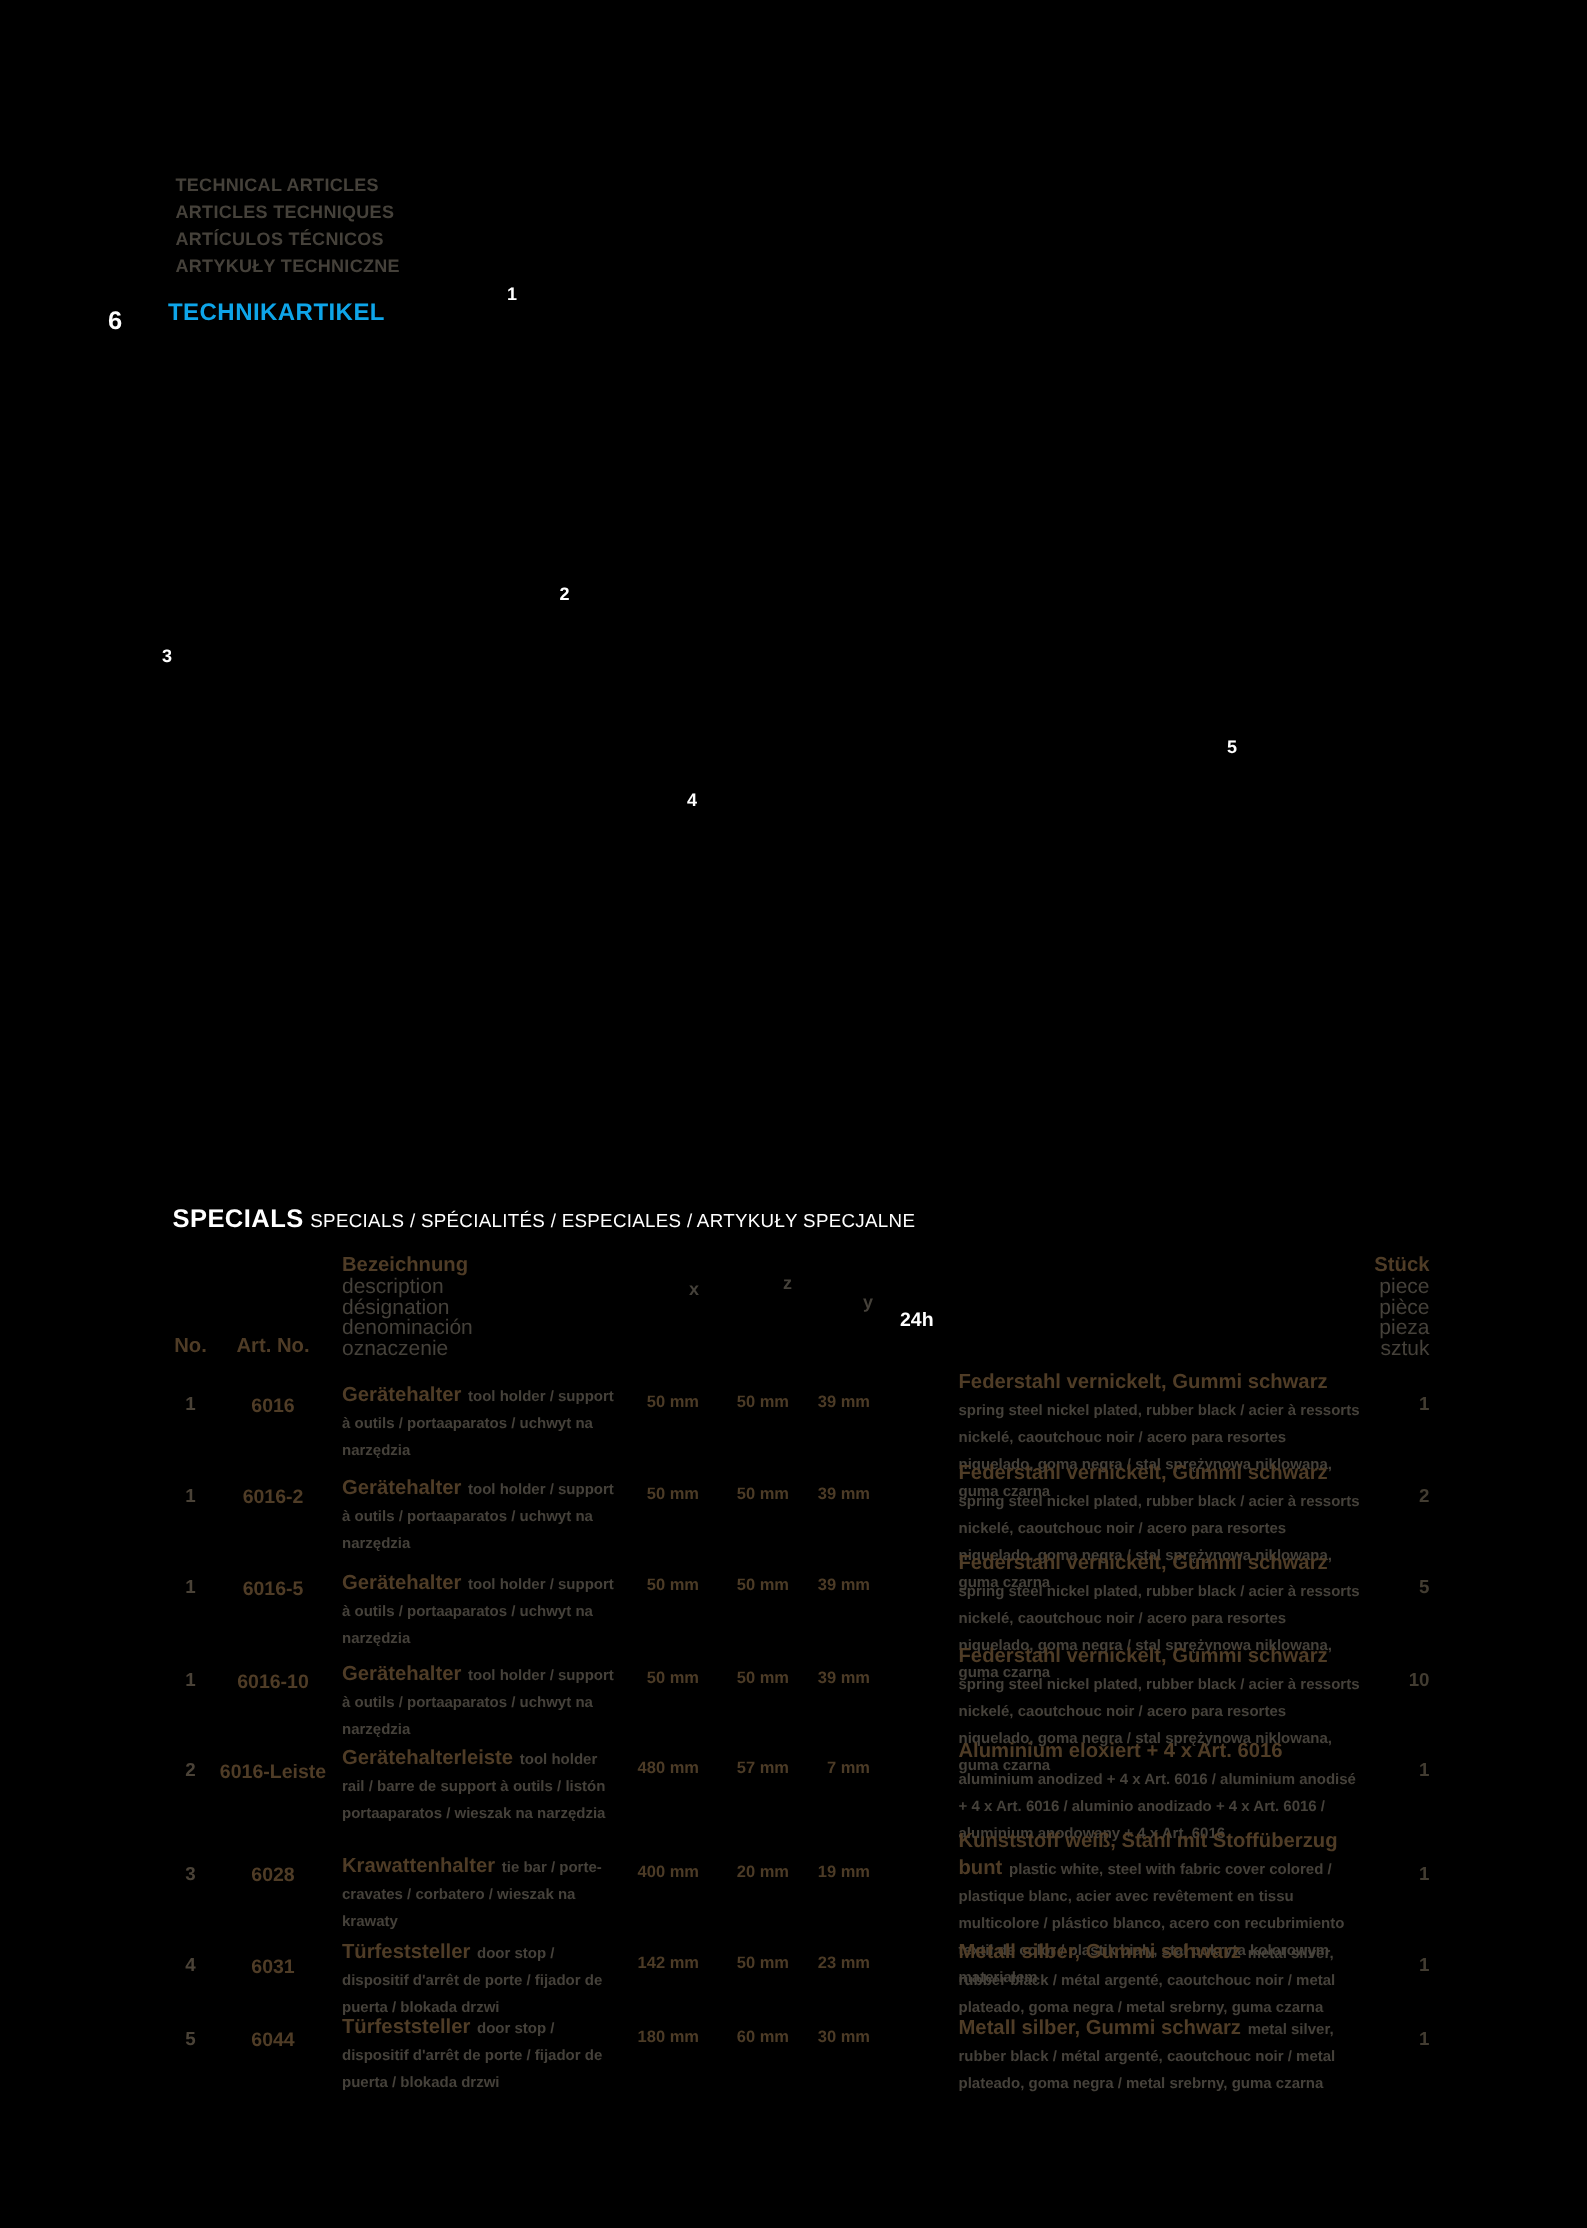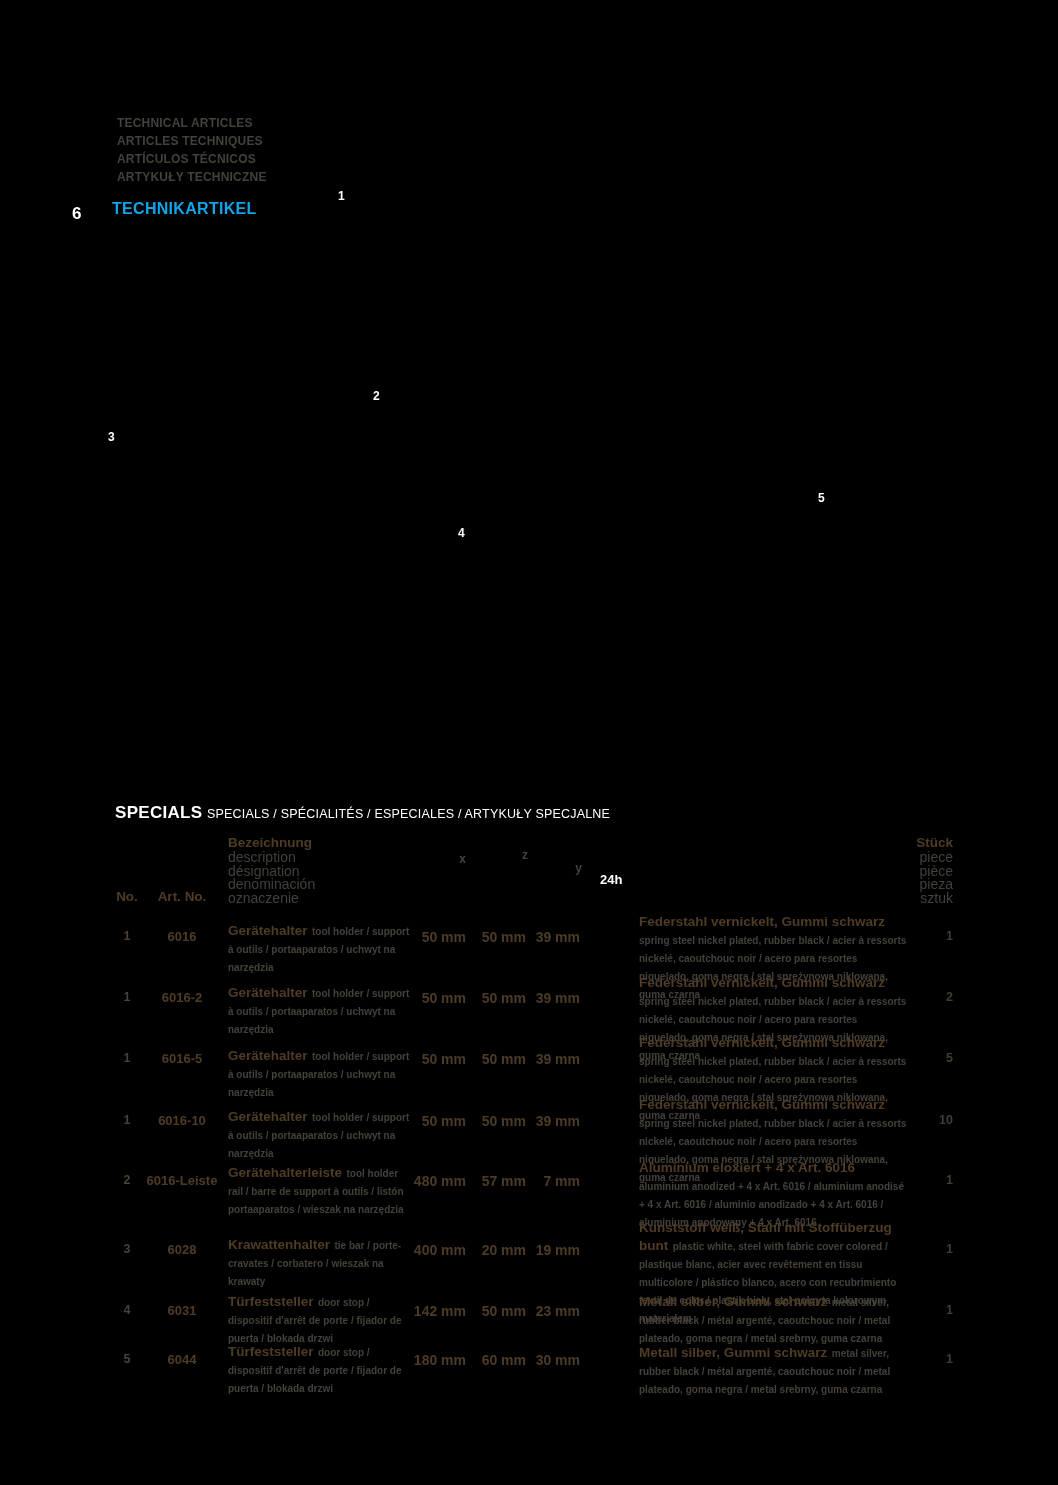--- a/index.html
+++ b/index.html
@@ -66,21 +66,21 @@
   .h-subwrap{margin-top:1px;}
   
   .trow{position:absolute;left:0;width:1058px;height:0;}
   .trow .b{color:#4f3c26;font-size:13.5px;font-weight:bold;line-height:15px;}
   .trow .g{color:#45413a;font-size:10px;font-weight:bold;line-height:13px;}
   .trow .c-bez,.trow .c-mat{top:var(--dmat,0px);}
   .trow .c-bez{top:0;}
   .trow .c-mat{top:var(--dmat);}
   .trow .c-no{top:var(--dnum);color:#4a4237;font-size:12.5px;font-weight:bold;}
   .trow .c-art{top:var(--dnum);color:#4f3c26;font-size:13px;font-weight:bold;}
-  .trow .c-x,.trow .c-z,.trow .c-y{top:var(--dnum);color:#4c3b26;font-size:14px;font-weight:bold;}
+  .trow .c-x,.trow .c-z,.trow .c-y{top:var(--dnum);color:#4c3b26;font-size:11px;font-weight:bold;}
   .trow .c-stk{top:var(--dnum);color:#423c31;font-size:12.5px;font-weight:bold;}
 </style>
 </head>
 <body>
 
 <div class="page">
 
   <div class="lang-block">
     <div class="lang-line">TECHNICAL ARTICLES</div>
     <div class="lang-line">ARTICLES TECHNIQUES</div>

